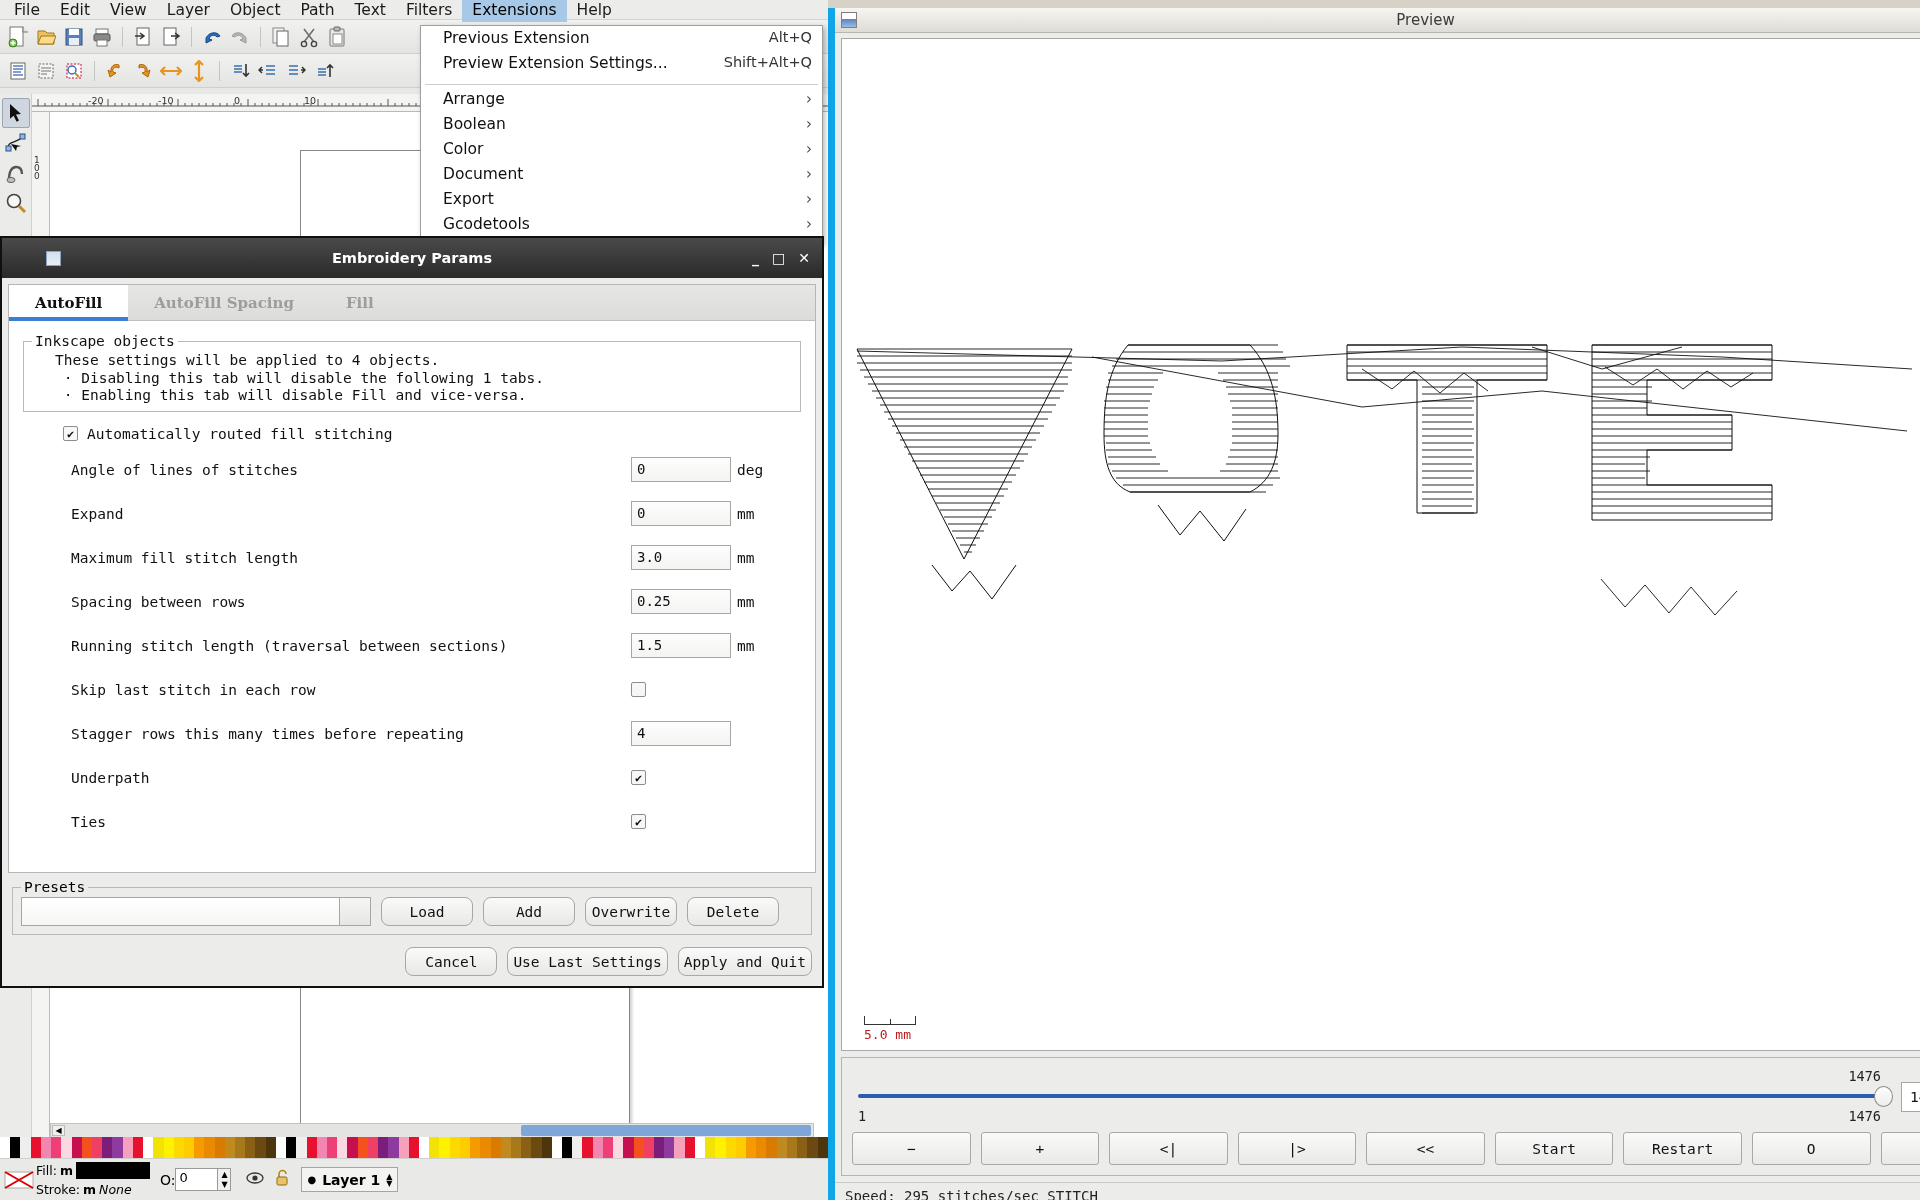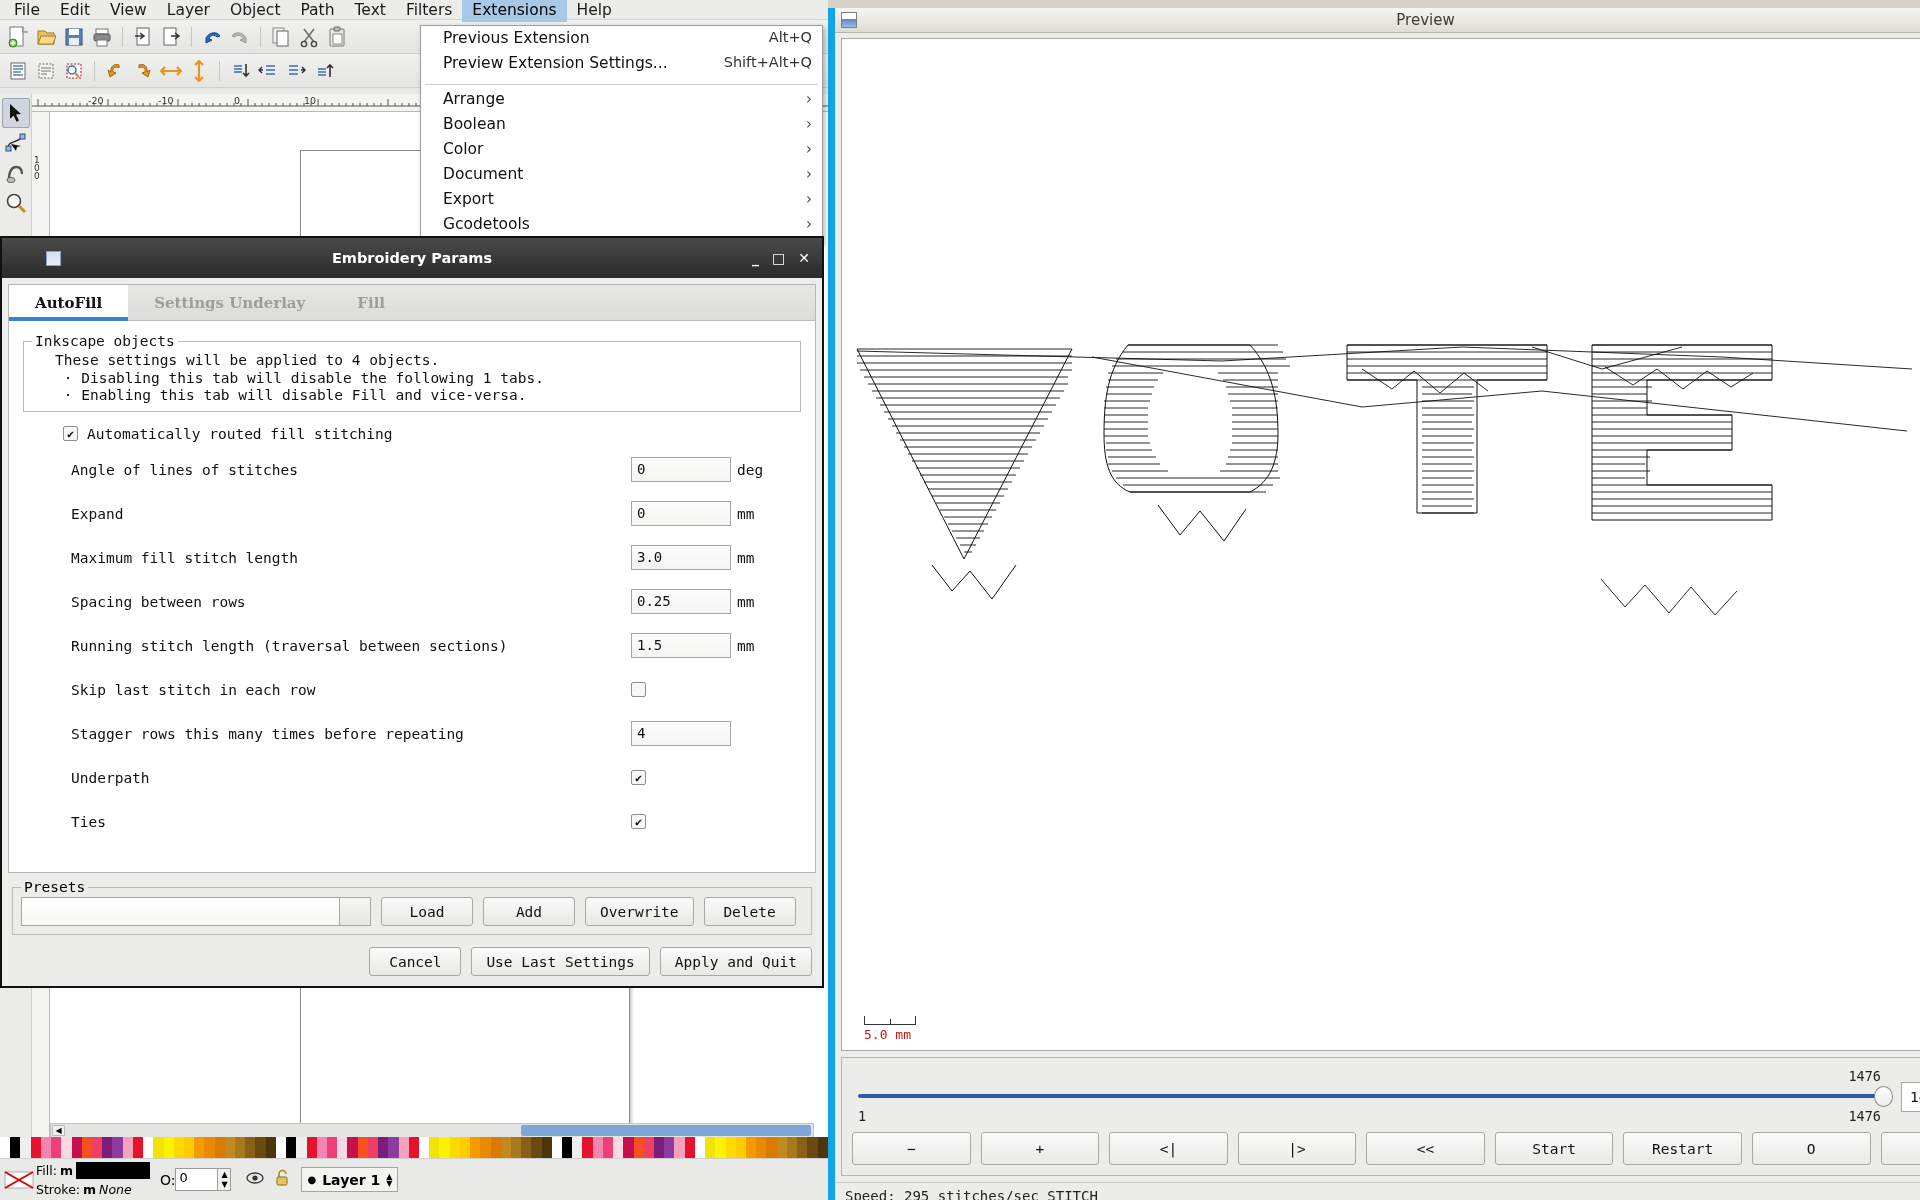--- a/index.html
+++ b/index.html
@@ -188,23 +188,23 @@
   .preset-combo { display: flex; width: 350px; height: 29px; }
   .preset-combo .txt {
     flex: 1; background: linear-gradient(#fff,#f6f6f4); border: 1px solid #a6a6a4;
     border-right: none;
   }
   .preset-combo .drop {
     width: 32px; background: linear-gradient(#f6f6f4,#e6e6e4); border: 1px solid #a6a6a4;
   }
   .btn {
     min-width: 92px; height: 29px; background: linear-gradient(#fafafa,#e8e8e6);
-    border: 1px solid #a8a8a6; border-radius: 3px; font-size: 14.5px;
+    border: 1px solid #a8a8a6; border-radius: 8px; font-size: 14.5px;
     font-family: "DejaVu Sans Mono", monospace; color: #111;
-    display: flex; align-items: center; justify-content: center; padding: 0 14px;
+    display: flex; align-items: center; justify-content: center; padding: 0 5px;
   }
   #dlg-actions {
     display: flex; justify-content: flex-end; gap: 10px;
     padding: 4px 10px 10px 10px; background: #ececea;
   }
 
   
   #preview {
     position: absolute; left: 828px; top: 8px; width: 1188px; height: 1200px;
     background: #ececea; border-left: 7px solid #0ea5e9;
@@ -784,21 +784,21 @@
     <span class="tbtns">
       <span>_</span>
       <span>□</span>
       <span>✕</span>
     </span>
   </div>
 
   <div id="dlg-body">
     <div id="tabs">
       <div class="tab on">AutoFill</div>
-      <div class="tab">Settings Underlay</div>
+      <div class="tab">AutoFill Spacing</div>
       <div class="tab">Fill</div>
     </div>
 
     <div id="formarea">
       <fieldset class="grp">
         <legend>Inkscape objects</legend>
         <div class="grp-line">These settings will be applied to 4 objects.</div>
         <div class="grp-line"> · Disabling this tab will disable the following 1 tabs.</div>
         <div class="grp-line"> · Enabling this tab will disable Fill and vice-versa.</div>
       </fieldset>

